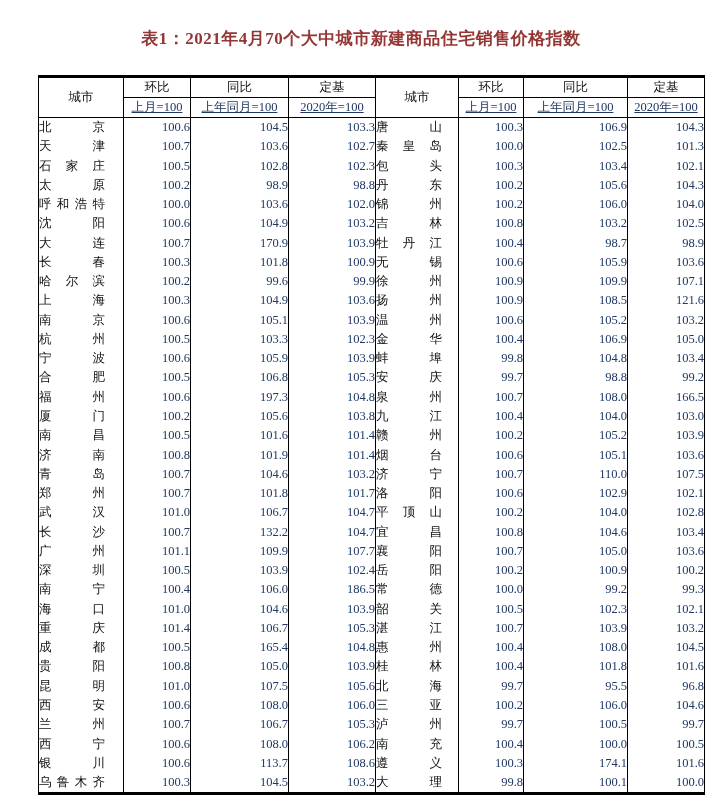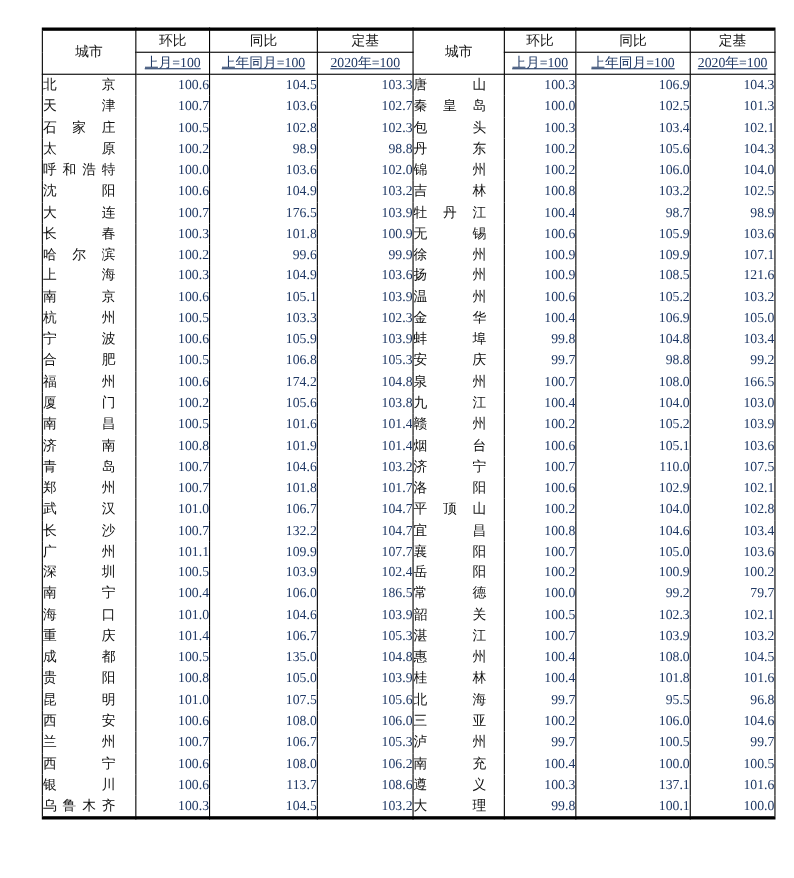--- a/index.html
+++ b/index.html
@@ -62,20 +62,21 @@
   td.num{
     text-align:right;
     padding-right:6px;
     color:var(--value-color);
   }
 </style>
 </head>
 <body>
 
 <div>
+  <div class="title">表1：2021年4月70个大中城市新建商品住宅销售价格指数</div>
 
   <table class="idx">
     <colgroup>
       <col style="width:85px">
         <col style="width:67px">
         <col style="width:98px">
         <col style="width:87px">
       <col style="width:83px">
         <col style="width:65px">
         <col style="width:104px">
@@ -158,21 +159,21 @@
           <td class="num">104.9</td>
           <td class="num">103.2</td>
           <td class="city"><span class="cityspan">吉林</span></td>
           <td class="num">100.8</td>
           <td class="num">103.2</td>
           <td class="num">102.5</td>
         </tr>
         <tr>
           <td class="city"><span class="cityspan">大连</span></td>
           <td class="num">100.7</td>
-          <td class="num">176.5</td>
+          <td class="num">170.9</td>
           <td class="num">103.9</td>
           <td class="city"><span class="cityspan">牡丹江</span></td>
           <td class="num">100.4</td>
           <td class="num">98.7</td>
           <td class="num">98.9</td>
         </tr>
         <tr>
           <td class="city"><span class="cityspan">长春</span></td>
           <td class="num">100.3</td>
           <td class="num">101.8</td>
@@ -238,21 +239,21 @@
           <td class="num">106.8</td>
           <td class="num">105.3</td>
           <td class="city"><span class="cityspan">安庆</span></td>
           <td class="num">99.7</td>
           <td class="num">98.8</td>
           <td class="num">99.2</td>
         </tr>
         <tr>
           <td class="city"><span class="cityspan">福州</span></td>
           <td class="num">100.6</td>
-          <td class="num">174.2</td>
+          <td class="num">197.3</td>
           <td class="num">104.8</td>
           <td class="city"><span class="cityspan">泉州</span></td>
           <td class="num">100.7</td>
           <td class="num">108.0</td>
           <td class="num">166.5</td>
         </tr>
         <tr>
           <td class="city"><span class="cityspan">厦门</span></td>
           <td class="num">100.2</td>
           <td class="num">105.6</td>
@@ -343,21 +344,21 @@
           <td class="num">100.2</td>
         </tr>
         <tr>
           <td class="city"><span class="cityspan">南宁</span></td>
           <td class="num">100.4</td>
           <td class="num">106.0</td>
           <td class="num">186.5</td>
           <td class="city"><span class="cityspan">常德</span></td>
           <td class="num">100.0</td>
           <td class="num">99.2</td>
-          <td class="num">79.7</td>
+          <td class="num">99.3</td>
         </tr>
         <tr>
           <td class="city"><span class="cityspan">海口</span></td>
           <td class="num">101.0</td>
           <td class="num">104.6</td>
           <td class="num">103.9</td>
           <td class="city"><span class="cityspan">韶关</span></td>
           <td class="num">100.5</td>
           <td class="num">102.3</td>
           <td class="num">102.1</td>
@@ -368,21 +369,21 @@
           <td class="num">106.7</td>
           <td class="num">105.3</td>
           <td class="city"><span class="cityspan">湛江</span></td>
           <td class="num">100.7</td>
           <td class="num">103.9</td>
           <td class="num">103.2</td>
         </tr>
         <tr>
           <td class="city"><span class="cityspan">成都</span></td>
           <td class="num">100.5</td>
-          <td class="num">135.0</td>
+          <td class="num">165.4</td>
           <td class="num">104.8</td>
           <td class="city"><span class="cityspan">惠州</span></td>
           <td class="num">100.4</td>
           <td class="num">108.0</td>
           <td class="num">104.5</td>
         </tr>
         <tr>
           <td class="city"><span class="cityspan">贵阳</span></td>
           <td class="num">100.8</td>
           <td class="num">105.0</td>
@@ -432,21 +433,21 @@
           <td class="num">100.0</td>
           <td class="num">100.5</td>
         </tr>
         <tr>
           <td class="city"><span class="cityspan">银川</span></td>
           <td class="num">100.6</td>
           <td class="num">113.7</td>
           <td class="num">108.6</td>
           <td class="city"><span class="cityspan">遵义</span></td>
           <td class="num">100.3</td>
-          <td class="num">137.1</td>
+          <td class="num">174.1</td>
           <td class="num">101.6</td>
         </tr>
         <tr>
           <td class="city"><span class="cityspan">乌鲁木齐</span></td>
           <td class="num">100.3</td>
           <td class="num">104.5</td>
           <td class="num">103.2</td>
           <td class="city"><span class="cityspan">大理</span></td>
           <td class="num">99.8</td>
           <td class="num">100.1</td>

